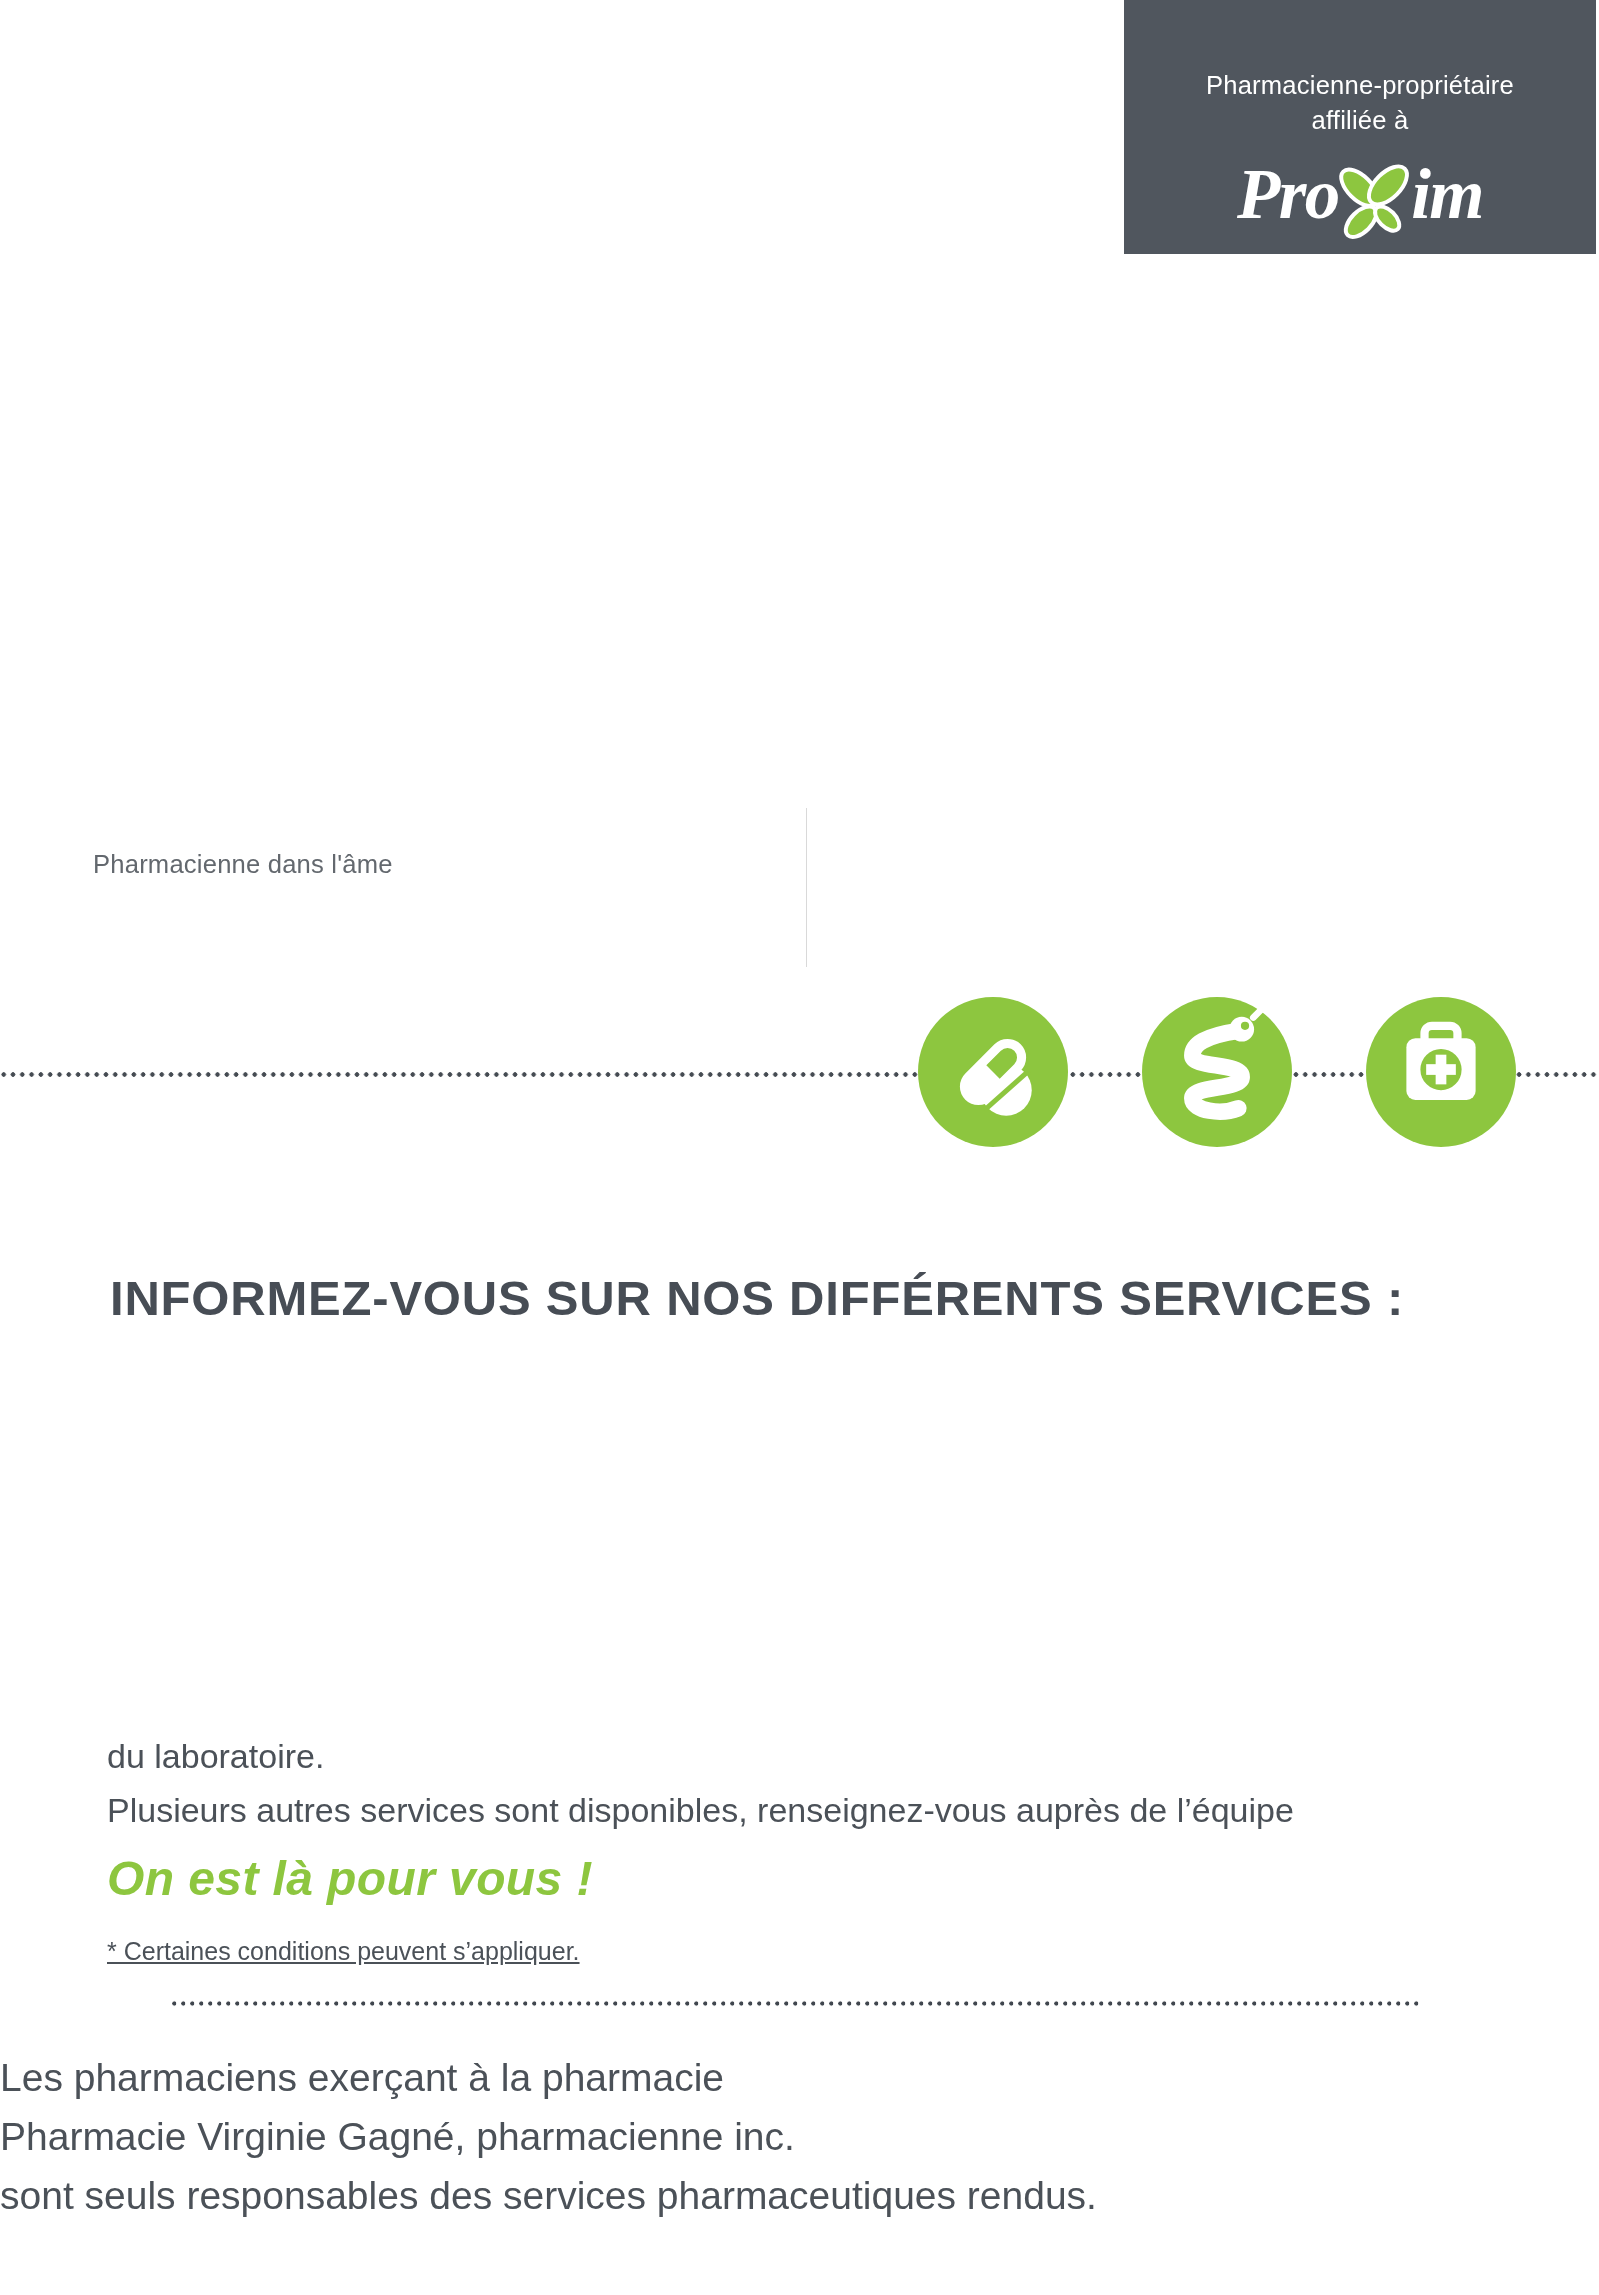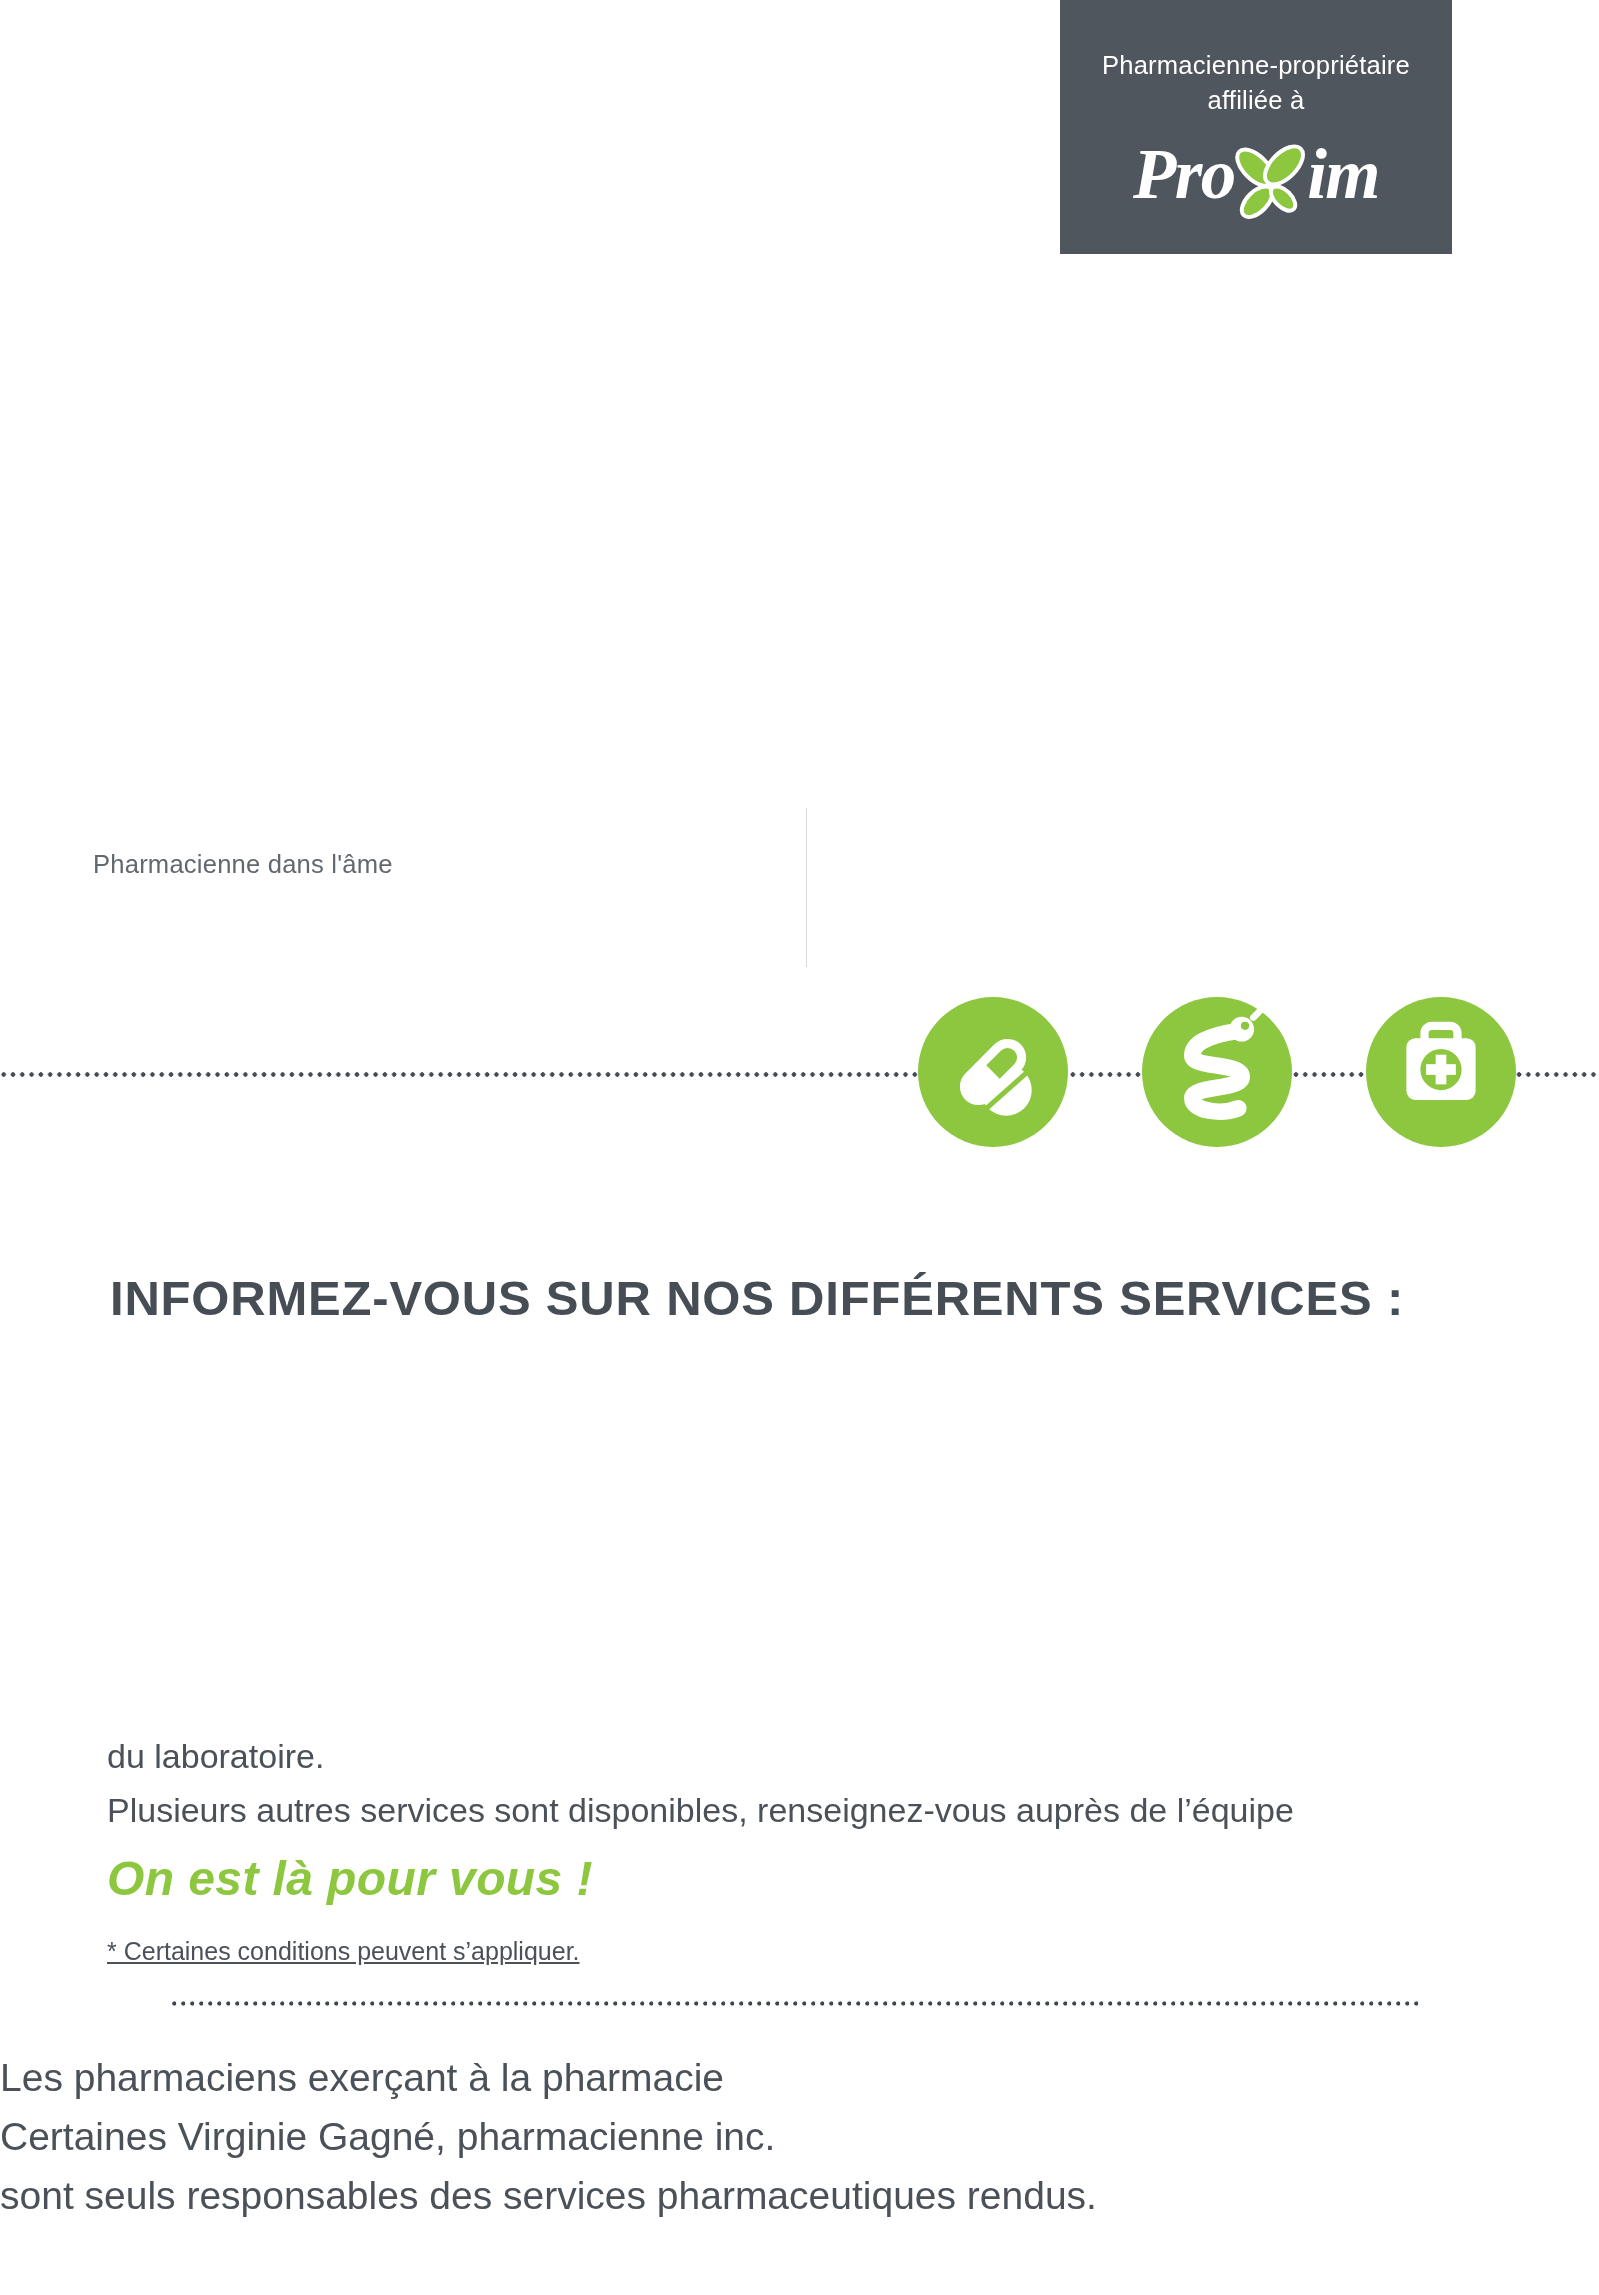--- a/index.html
+++ b/index.html
@@ -4,23 +4,23 @@
 <style>
   * { margin:0; padding:0; box-sizing:border-box; }
   html,body { background:#ffffff; }
   .page {
     position:relative; width:1599px; height:2295px; background:#ffffff;
     font-family:"Liberation Sans", sans-serif; color:#4a5057; overflow:hidden;
   }
 
   
   .affil-box {
-    position:absolute; left:1060px; top:0; width:392px; height:254px;
+    position:absolute; left:1124px; top:0; width:472px; height:254px;
     background:#50565e; display:flex; flex-direction:column; align-items:center;
-    padding-top:48px;
+    padding-top:68px;
   }
   .affil-line { color:#ffffff; font-size:25.6px; line-height:35px; font-weight:400; letter-spacing:0.2px; }
   .logo-row {
     margin-top:11.5px; display:flex; align-items:baseline;
     font-family:"Liberation Serif", serif; font-weight:700; color:#ffffff;
     font-size:71px; line-height:89px; letter-spacing:-1.6px;font-style:italic;
   }
   .logo-x { width:79px; height:82px; align-self:center; margin:11.5px -3.3px 0 -3.3px; }
 
   
@@ -139,18 +139,18 @@
   </div>
 
   <div class="slogan">On est là pour vous !</div>
 
   <div class="conditions">* Certaines conditions peuvent s’appliquer.</div>
 
   <div class="dots-2"></div>
 
   <div class="footer">
     <span>Les pharmaciens exerçant à la pharmacie</span>
-    <span>Certaines Virginie Gagné, pharmacienne inc.</span>
+    <span>Pharmacie Virginie Gagné, pharmacienne inc.</span>
     <span>sont seuls responsables des services pharmaceutiques rendus.</span>
   </div>
 
 </div>
 
 
 </body></html>

